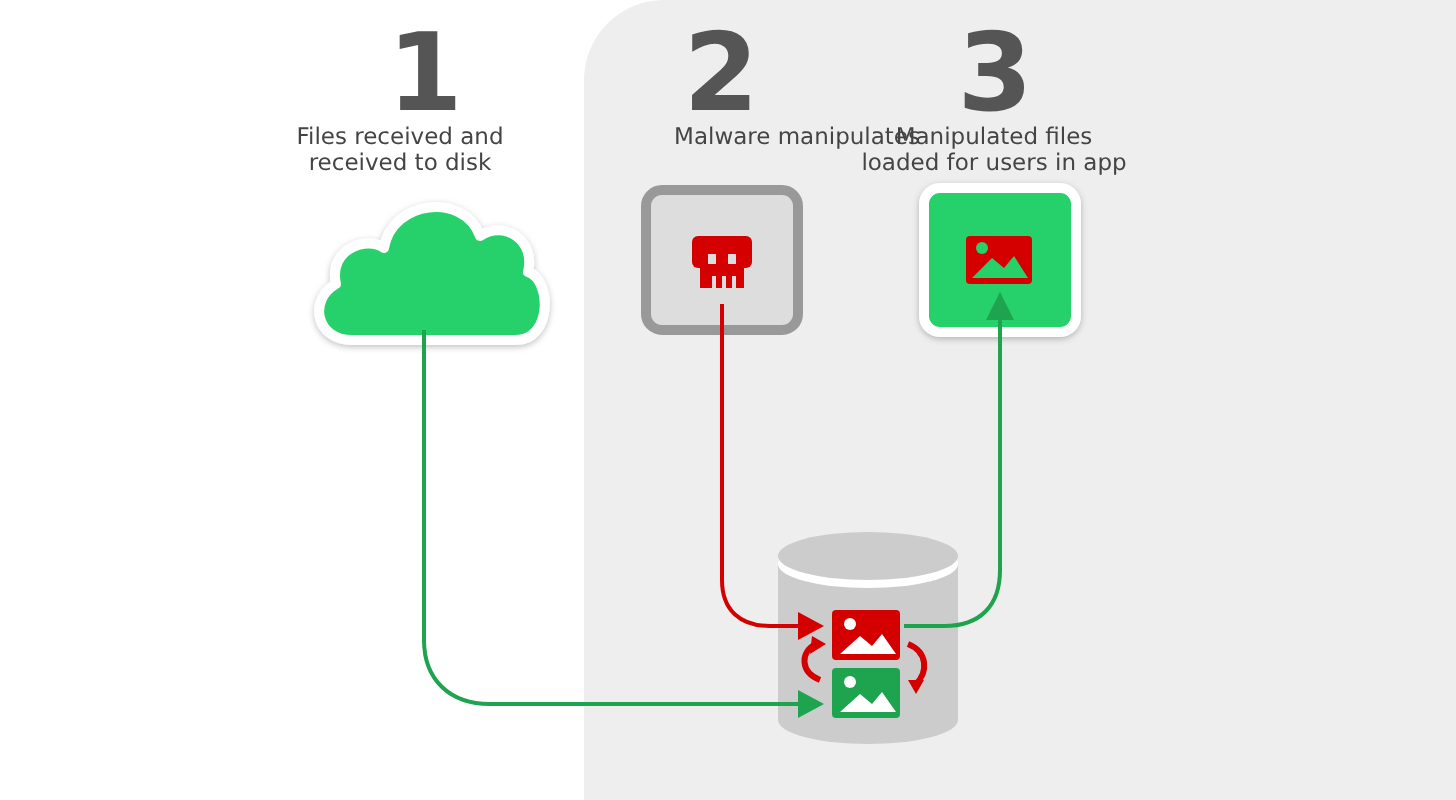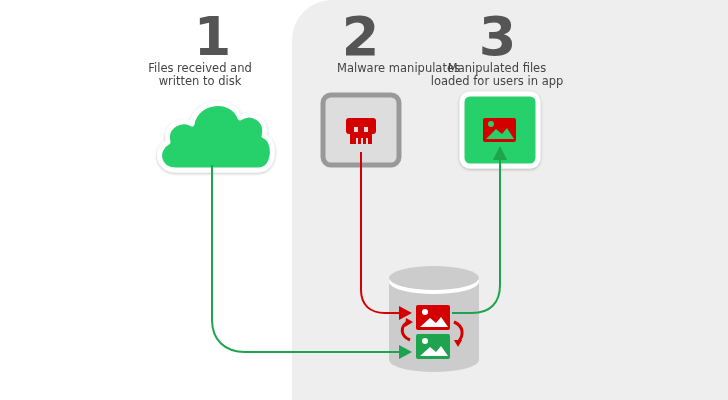--- a/index.html
+++ b/index.html
@@ -25,21 +25,21 @@
     svg.diagram { position: absolute; left: 0; top: 0; }
   </style>
 </head>
 <body>
 
 <div class="panel"></div>
 
 <div class="step-num" style="left:112px;">1</div>
 <div class="step-text" style="left:100px;">
   <div>Files received and</div>
-  <div>written to disk</div>
+  <div>received to disk</div>
 </div>
 
 <div class="step-num" style="left:260px;">2</div>
 <div class="step-text" style="left:260px;text-align:right;">
   <div>Malware manipulates</div>
 </div>
 
 <div class="step-num" style="left:397px;">3</div>
 <div class="step-text" style="left:397px;">
   <div>Manipulated files</div>

